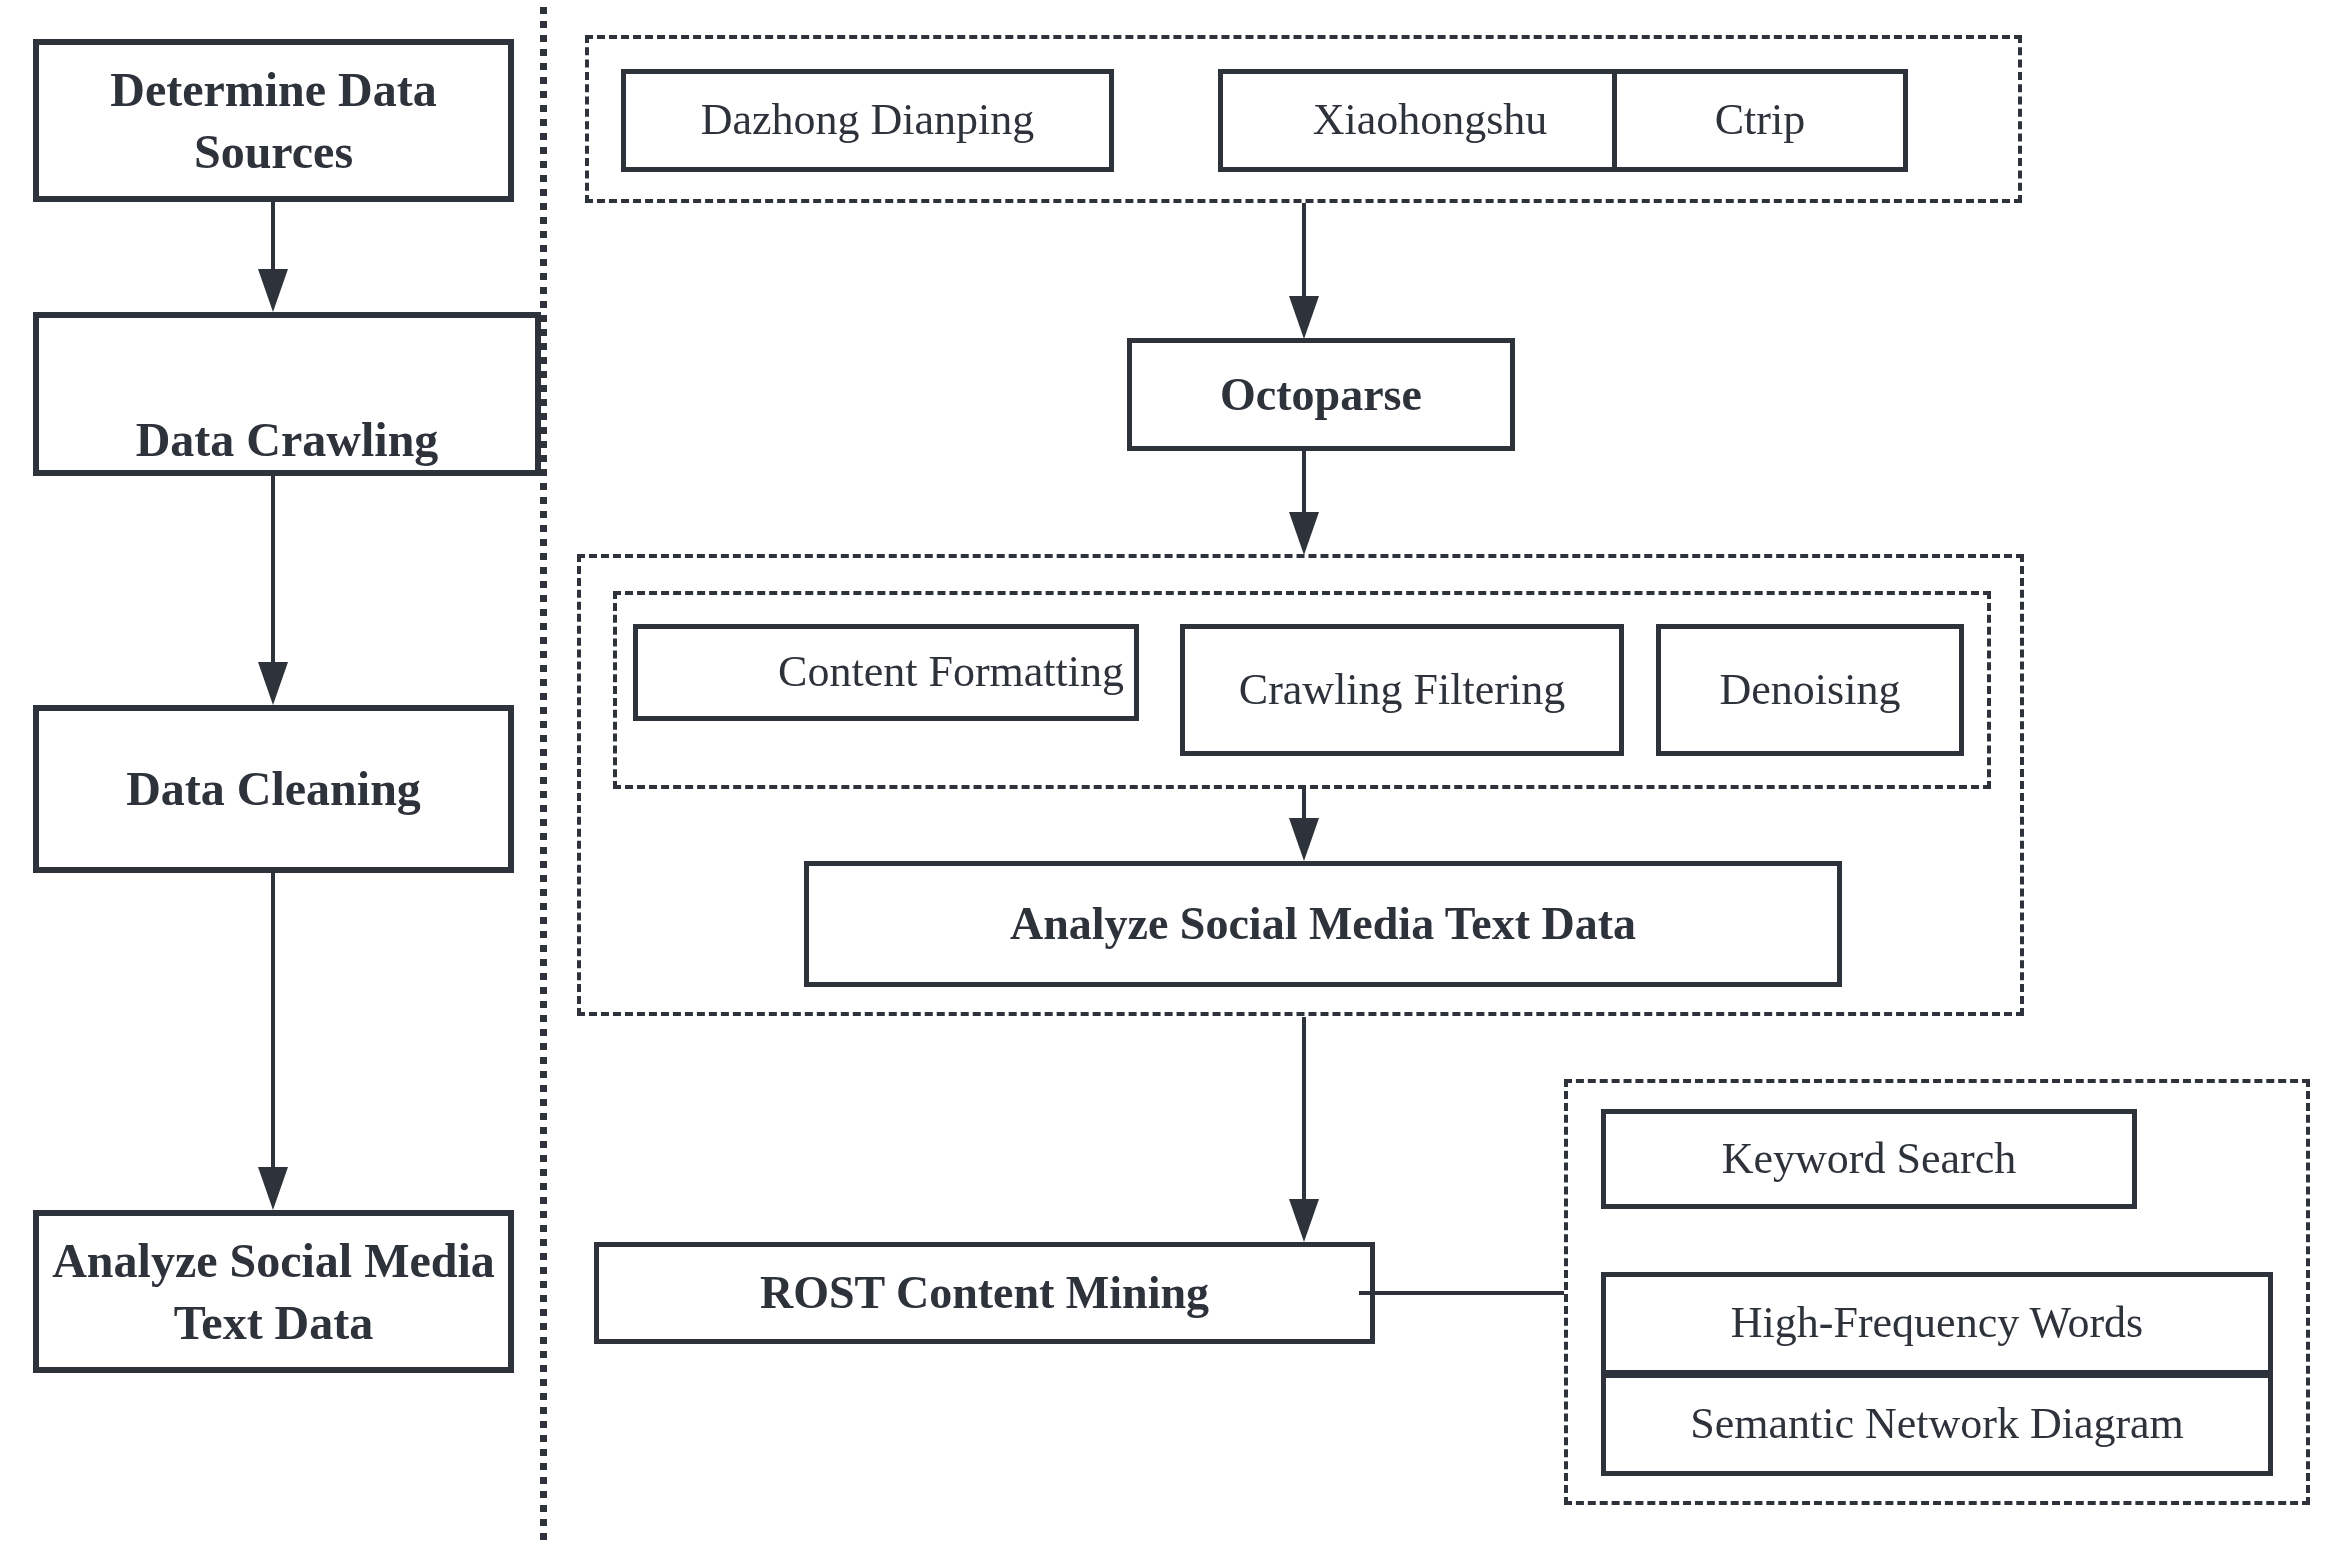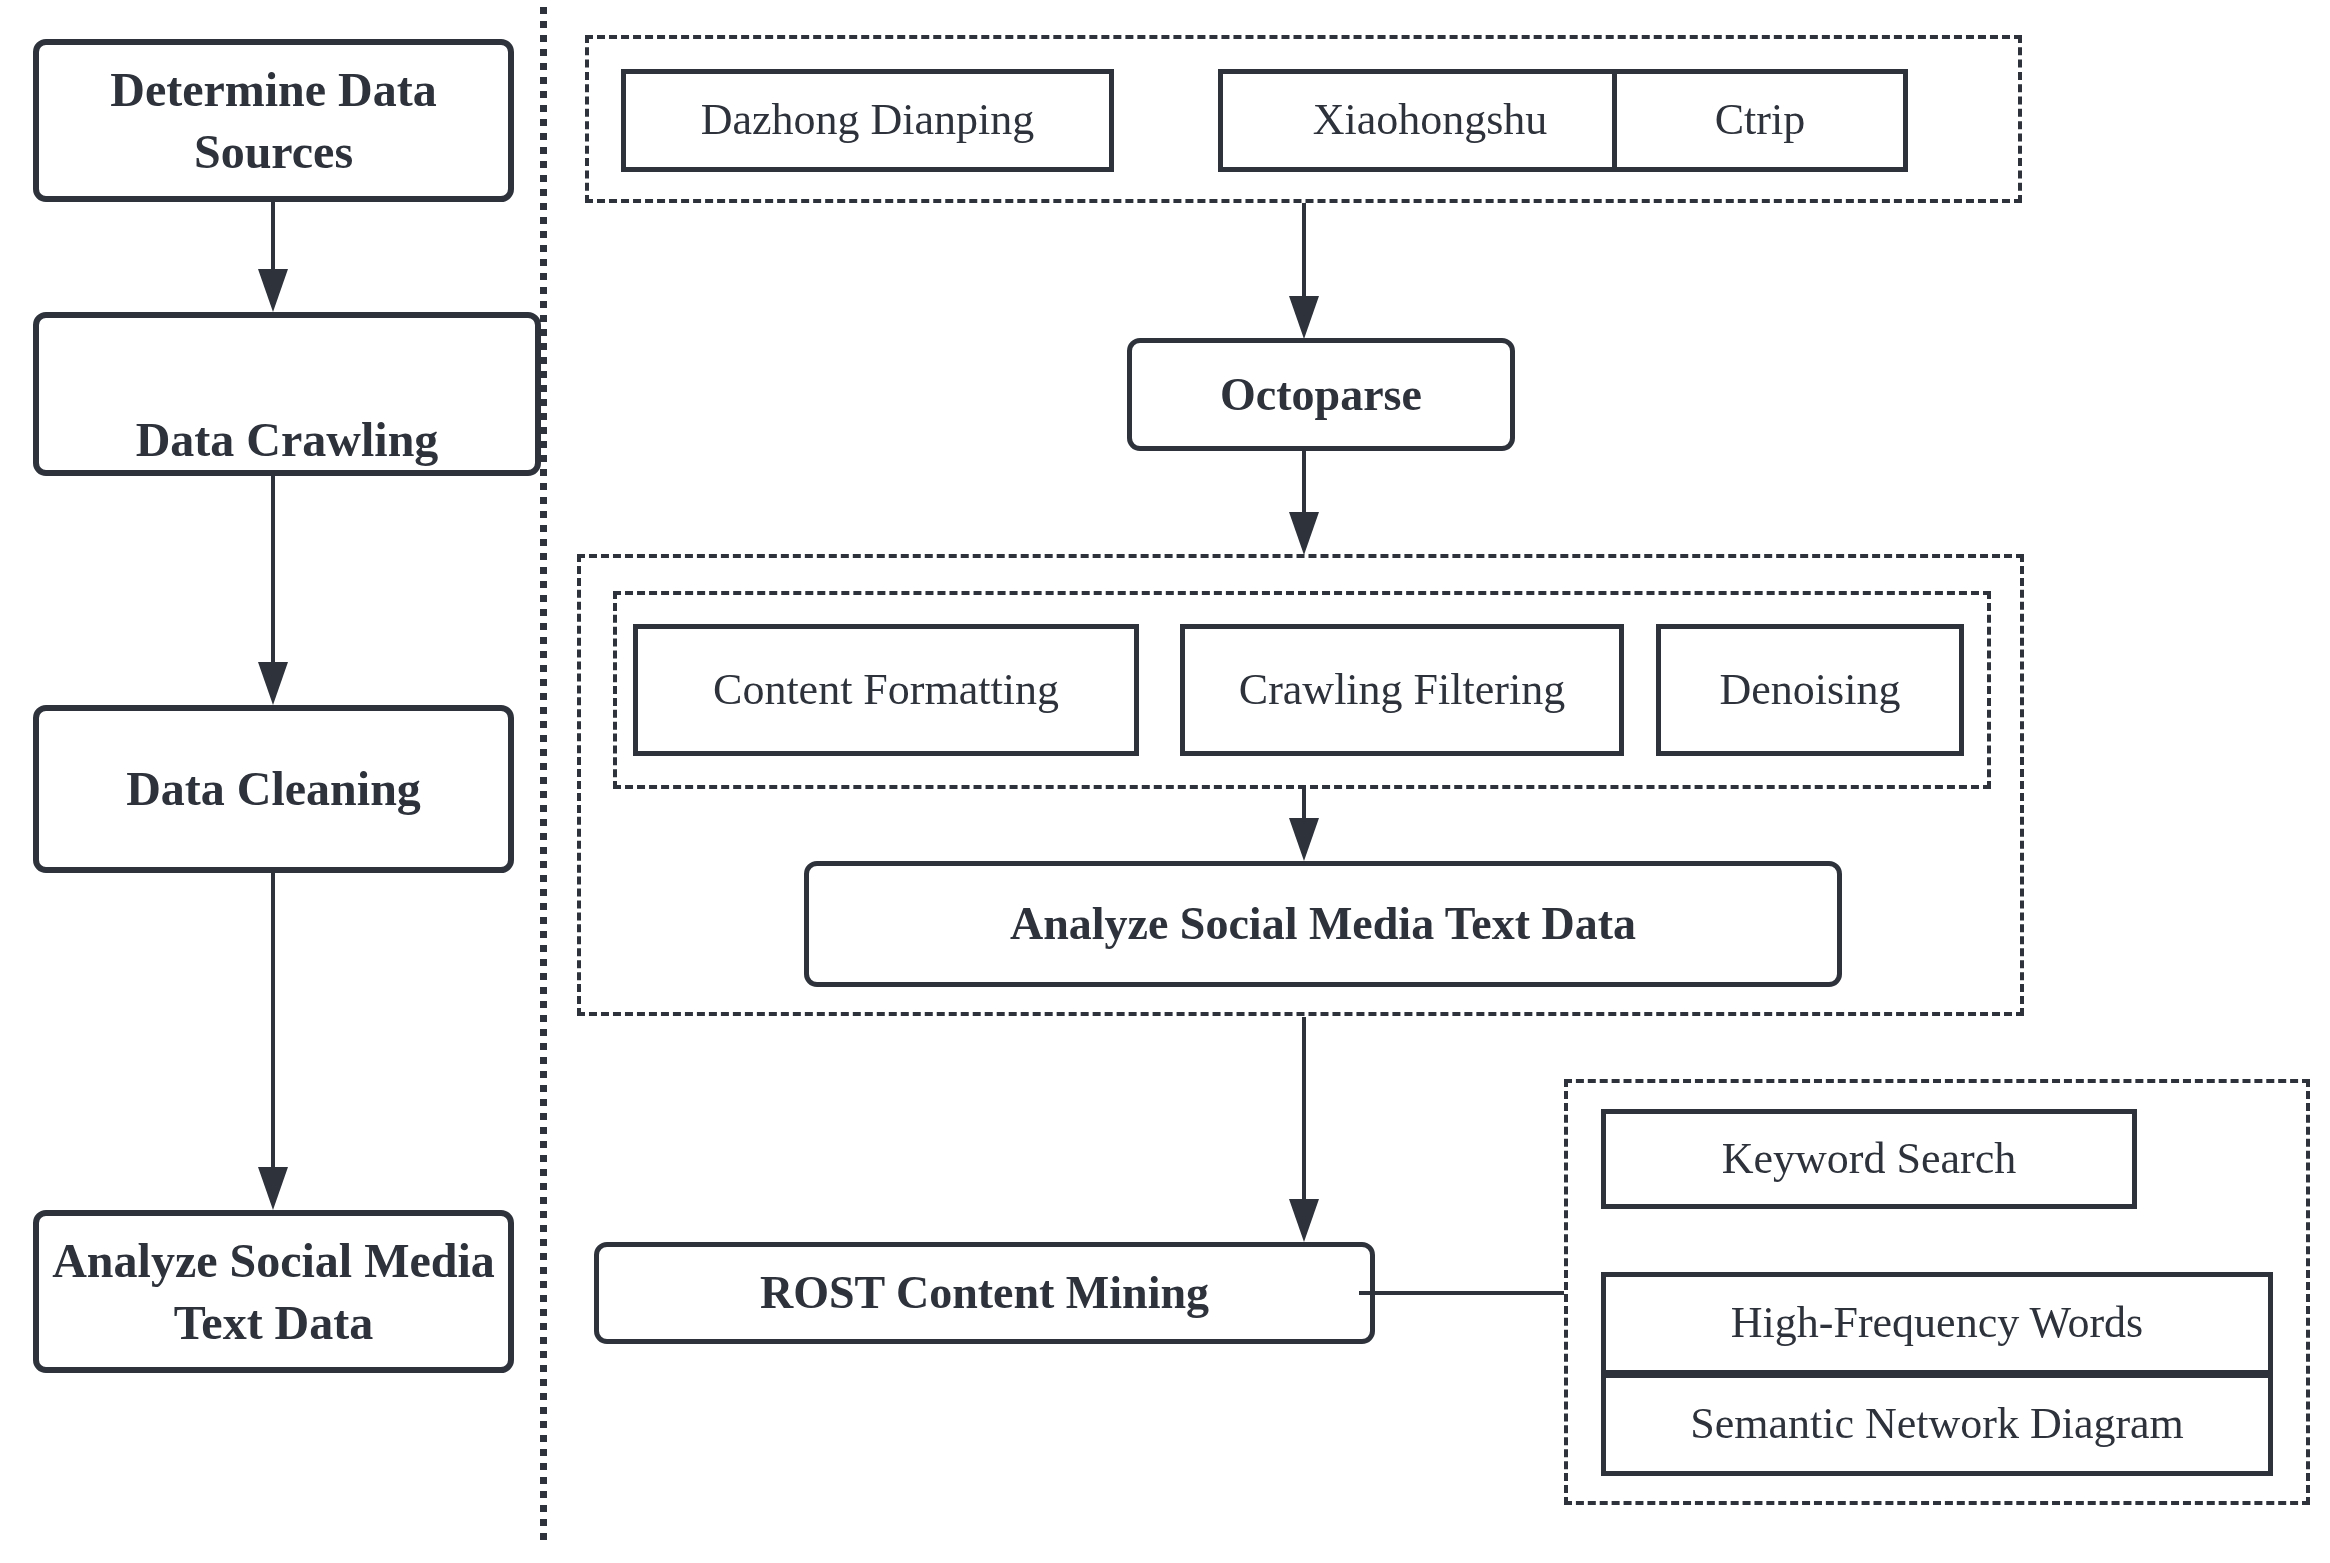--- a/index.html
+++ b/index.html
@@ -19,21 +19,21 @@
     background: #ffffff;
     border: 5px solid var(--ink);
     display: flex;
     align-items: center;
     justify-content: center;
     text-align: center;
     color: var(--ink);
   }
   .box .lbl { padding: 0 10px; }
   .thick { border-width: 6.6px; }
-  .bold { font-weight: bold; border-radius: 13px; }
+  .bold { font-weight: bold; }
   .f-left  { font-size: 48px; line-height: 1.28; }
   .f-reg   { font-size: 44px; line-height: 1.2; }
   .f-tool  { font-size: 46px; line-height: 1.2; margin-left: 16px; }
   .dashedbox {
     position: absolute;
     box-sizing: border-box;
     border: 4.1px dashed var(--ink);
     background: transparent;
   }
   .shaft { position: absolute; width: 4.1px; background: var(--ink); }
@@ -103,21 +103,21 @@
     <span class="lbl">Octoparse</span>
   </div>
 
   <div class="shaft" style="left:1302px; top:451px; height:64px;"></div>
   <div class="ahead" style="left:1289px; top:512px;"></div>
 
   <div class="dashedbox" style="left:577px; top:554px; width:1447px; height:462px;"></div>
 
   <div class="dashedbox" style="left:613px; top:591px; width:1378px; height:198px;"></div>
 
-  <div class="box f-reg" style="left:633px; top:624px; width:506px; height:132px;">
+  <div class="box f-reg" style="left:633px; top:624px; width:506px; height:97px;justify-content:flex-end;">
     <span class="lbl">Content Formatting</span>
   </div>
   <div class="box f-reg" style="left:1180px; top:624px; width:444px; height:132px;">
     <span class="lbl">Crawling Filtering</span>
   </div>
   <div class="box f-reg" style="left:1656px; top:624px; width:308px; height:132px;">
     <span class="lbl">Denoising</span>
   </div>
 
   <div class="shaft" style="left:1302px; top:789px; height:33px;"></div>

